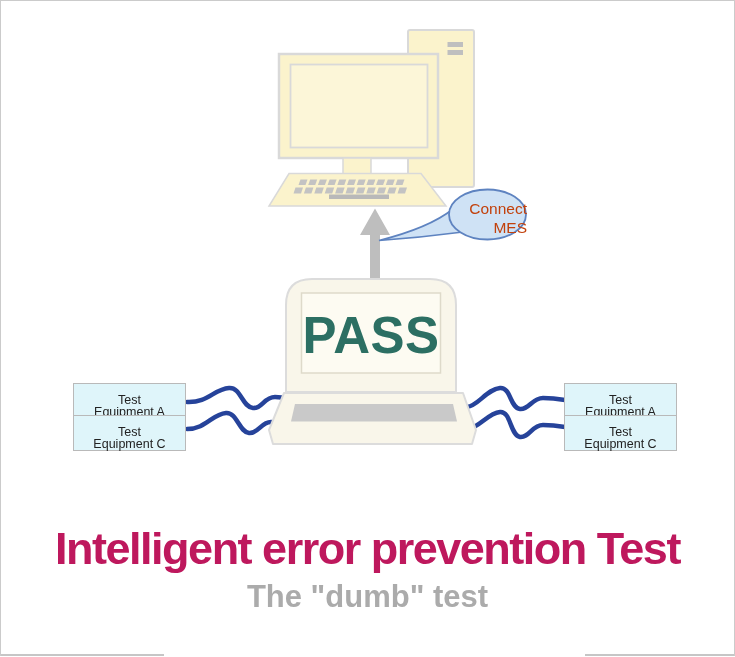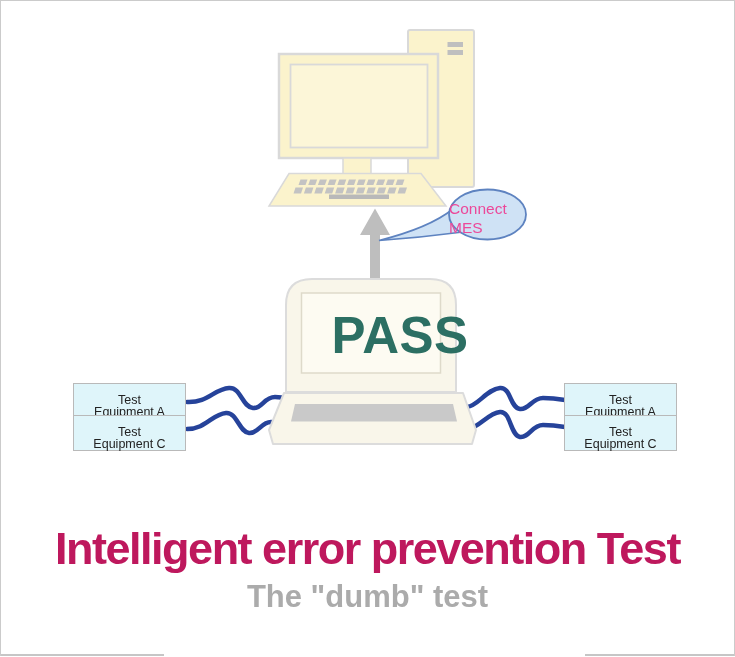--- a/index.html
+++ b/index.html
@@ -14,26 +14,25 @@
     overflow:hidden;
   }
   .frame svg{position:absolute;left:0;top:0;}
   .overlay{position:absolute;margin:0;}
   .pass-text{
     left:300px;top:309px;width:140px;
     text-align:center;
     font-size:51px;font-weight:bold;line-height:1;
     letter-spacing:0.5px;color:#2C6F63;
     white-space:nowrap;
-    padding-left:29px;
   }
   .bubble-text{
     left:448px;top:198px;width:78px;
-    text-align:left;
-    font-size:15.5px;line-height:19px;color:#ec4899;
+    text-align:right;
+    font-size:15.5px;line-height:19px;color:#c2410c;
   }
   .equip-box{
     position:absolute;
     width:111px;height:24px;
     background:#DFF5FA;
     border:1px solid #B9B9B9;
     text-align:center;
     font-size:12.5px;line-height:12px;color:#222;
     padding-top:10px;
   }

